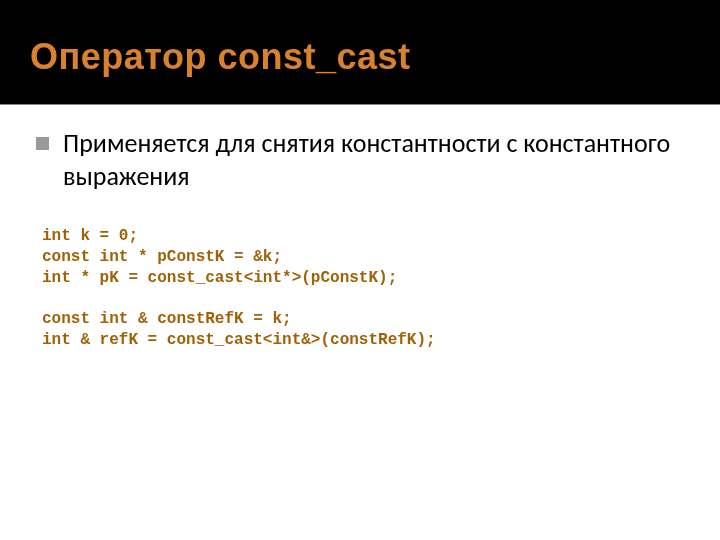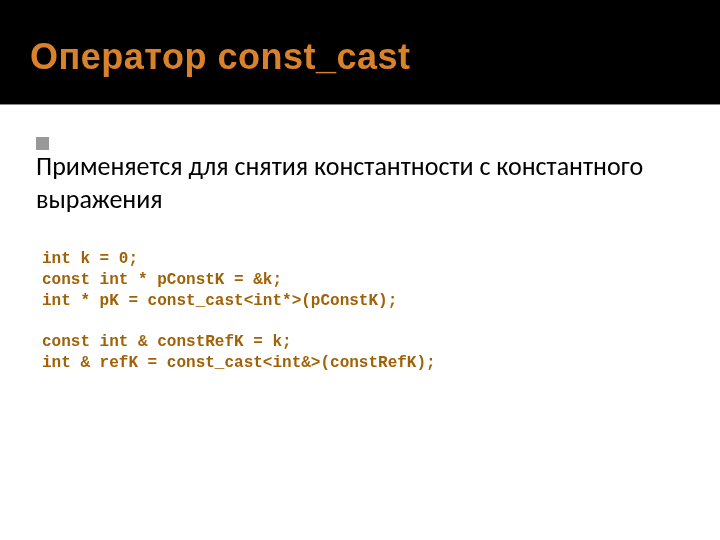--- a/index.html
+++ b/index.html
@@ -20,21 +20,20 @@
     font-weight: bold;
     line-height: 1.1;
     letter-spacing: 0.5px;
   }
   .content {
     padding: 22px 36px 0 36px;
   }
   .bullet-row {
     display: flex;
     align-items: flex-start;
-    flex-direction: column;
   }
   .bullet-marker {
     width: 13px;
     height: 13px;
     background: #999999;
     margin-top: 10px;
     margin-right: 14px;
     flex-shrink: 0;
   }
   .bullet-text {

